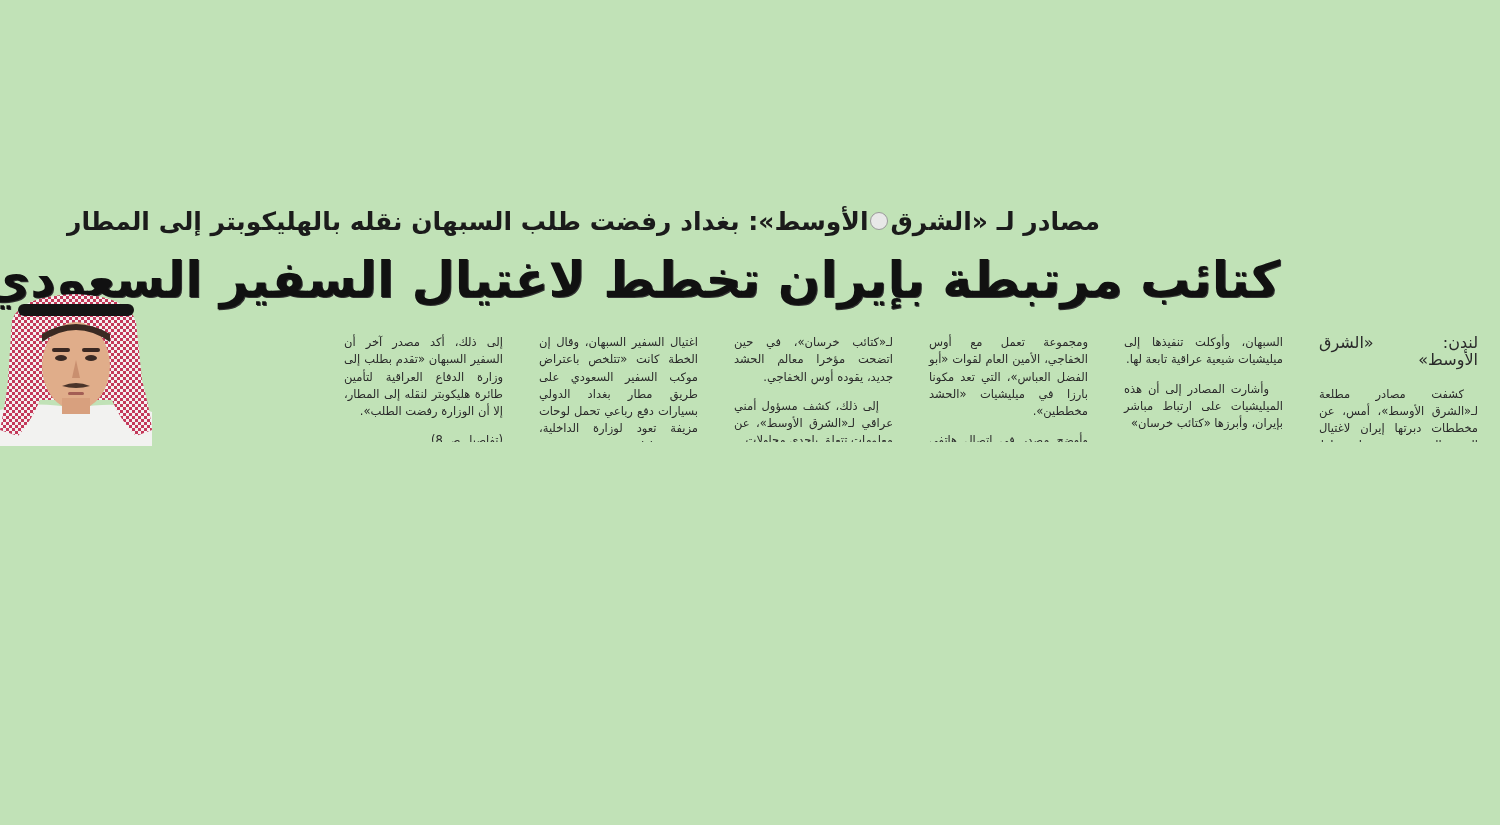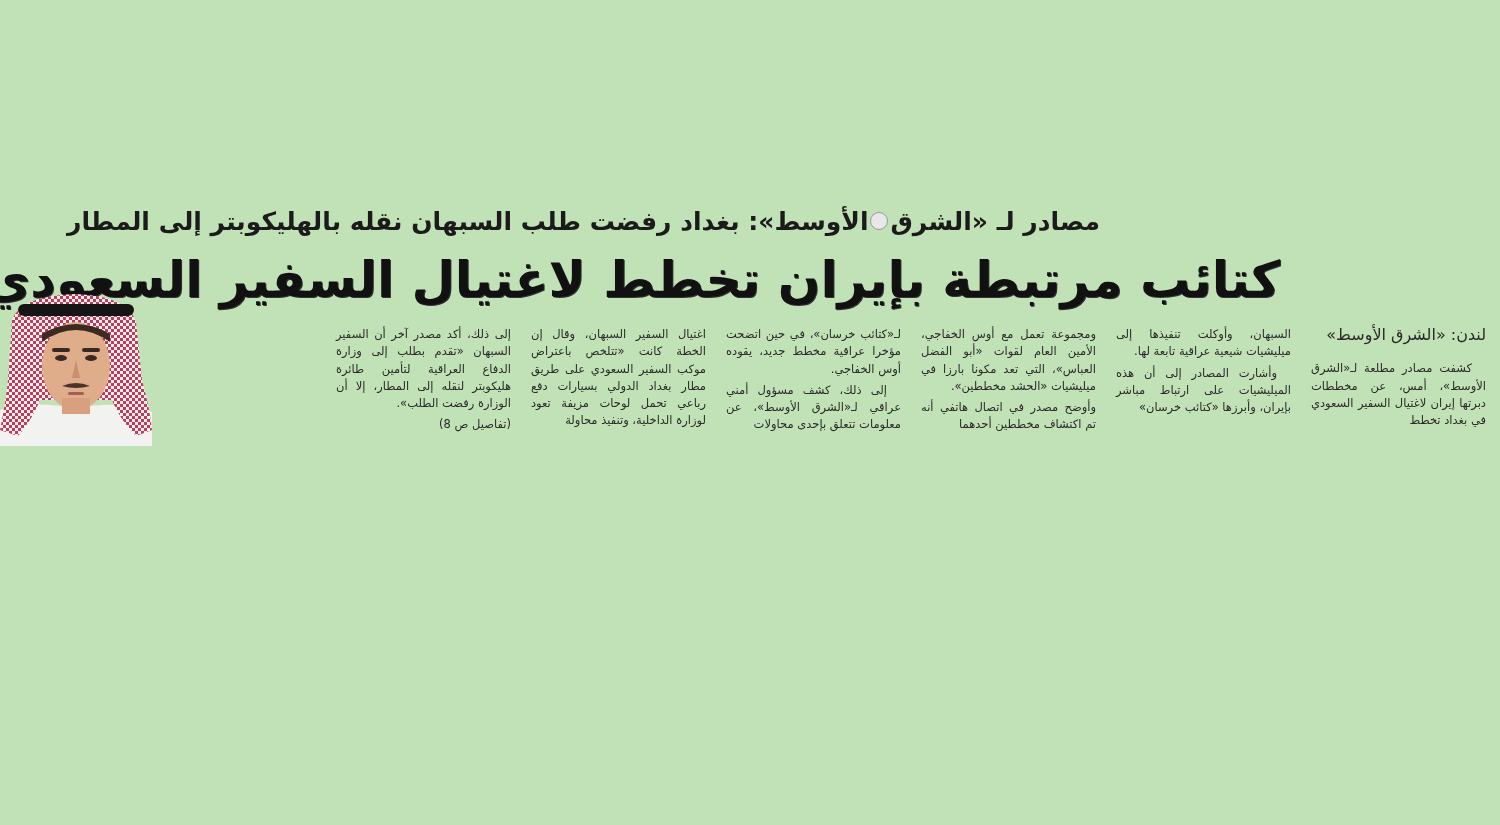--- a/index.html
+++ b/index.html
@@ -72,21 +72,21 @@
       width: 183px;
       font-family: "DejaVu Sans", sans-serif;
       font-size: 11.5px;
       line-height: 17.3px;
       color: #2a2a2a;
       text-align: justify;
       direction: rtl;
       overflow: hidden;
     }
     .col p {
-      margin: 4px;
+      margin: 12px;
     }
     .col .byline {
       font-size: 16px;
       margin-bottom: 17px;
     }
     .col .indent {
       text-indent: 14px;
     }
     .photo {
       position: absolute;
@@ -113,21 +113,21 @@
   </div>
   <div class="col">
     <p>السبهان، وأوكلت تنفيذها إلى ميليشيات شيعية عراقية تابعة لها.</p>
     <p class="indent">وأشارت المصادر إلى أن هذه الميليشيات على ارتباط مباشر بإيران، وأبرزها «كتائب خرسان»</p>
   </div>
   <div class="col">
     <p>ومجموعة تعمل مع أوس الخفاجي، الأمين العام لقوات «أبو الفضل العباس»، التي تعد مكونا بارزا في ميليشيات «الحشد مخططين».</p>
     <p>وأوضح مصدر في اتصال هاتفي أنه تم اكتشاف مخططين أحدهما</p>
   </div>
   <div class="col">
-    <p>لـ«كتائب خرسان»، في حين اتضحت مؤخرا عراقية مخطط جديد، يقوده أوس الخفاجي.</p>
+    <p>لـ«كتائب خرسان»، في حين اتضحت مؤخرا معالم الحشد جديد، يقوده أوس الخفاجي.</p>
     <p class="indent">إلى ذلك، كشف مسؤول أمني عراقي لـ«الشرق الأوسط»، عن معلومات تتعلق بإحدى محاولات</p>
   </div>
   <div class="col">
     <p>اغتيال السفير السبهان، وقال إن الخطة كانت «تتلخص باعتراض موكب السفير السعودي على طريق مطار بغداد الدولي بسيارات دفع رباعي تحمل لوحات مزيفة تعود لوزارة الداخلية، وتنفيذ محاولة</p>
   </div>
   <div class="col">
     <p>إلى ذلك، أكد مصدر آخر أن السفير السبهان «تقدم بطلب إلى وزارة الدفاع العراقية لتأمين طائرة هليكوبتر لنقله إلى المطار، إلا أن الوزارة رفضت الطلب».</p>
     <p>(تفاصيل ص 8)</p>
   </div>
 </div>

